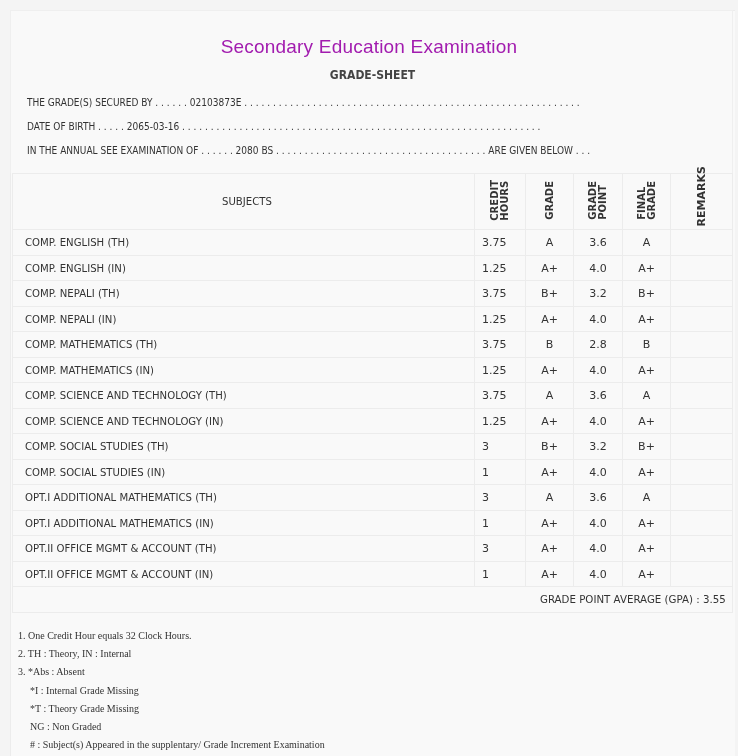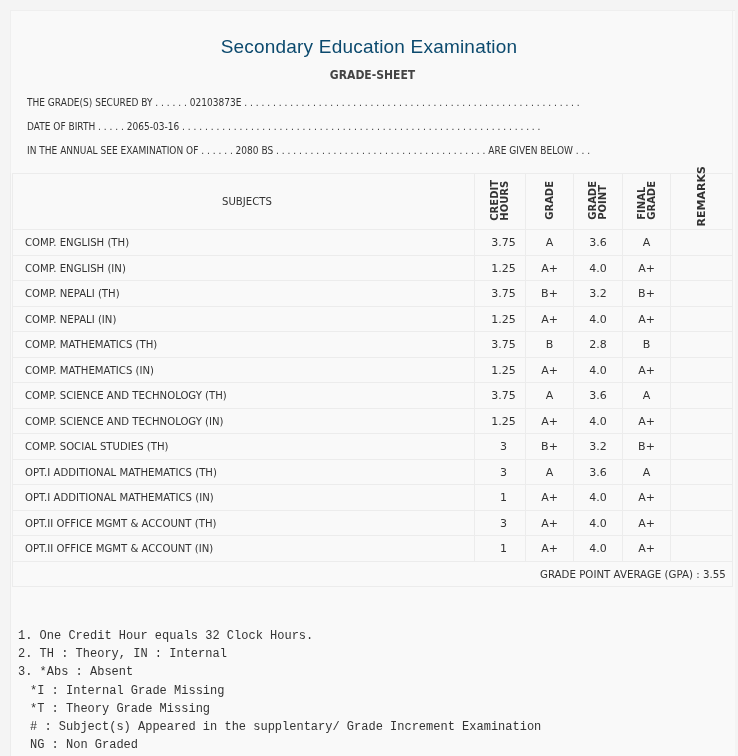--- a/index.html
+++ b/index.html
@@ -16,21 +16,21 @@
     border-left: 1px solid #ececec;
     border-top: 1px solid #ececec;
   }
   .head-panel {
     position: absolute; left: 10px; top: 10px; width: 723px; height: 163px;
     border: 1px solid #efefef; border-bottom: none; box-sizing: border-box;
   }
   .title {
     position: absolute; left: 0; width: 738px; top: 36px;
     text-align: center; font-family: "Liberation Sans", sans-serif;
-    font-size: 19px; color: #0c4a6e; letter-spacing: 0.2px;
+    font-size: 19px; color: #a21caf; letter-spacing: 0.2px;
   }
   .subtitle {
     position: absolute; left: 0; width: 745px; top: 68px;
     text-align: center; font-family: "DejaVu Sans", sans-serif;
     font-size: 12px; font-weight: bold; color: #444; transform: scaleX(0.9);
   }
   .info {
     position: absolute; left: 27px; font-size: 11px; color: #333;
     font-family: "DejaVu Sans", sans-serif; transform-origin: left center;
     transform: scaleX(0.82); white-space: nowrap;
@@ -53,28 +53,28 @@
   .col-rem { width: 62px; }
   .subj-cell { padding-left: 12px !important; }
   .subj-cell span { display: inline-block; transform: scaleX(0.92); transform-origin: left center; white-space: nowrap; }
   .th-subj { text-align: center; padding-left: 12px !important; font-weight: normal !important; }
   .th-subj span { display: inline-block; transform: scaleX(0.92); transform-origin: left center; }
   .vert {
     writing-mode: vertical-rl; transform: rotate(180deg);
     font-size: 10px; font-weight: bold; line-height: 10px; text-align: left;
     display: inline-block; white-space: pre-line;
   }
-  .ch-cell { padding-left: 7px !important; text-align: center; }
+  .ch-cell { padding-left: 7px !important; }
   .center { text-align: center; }
   .gpa-row td { height: 49px; border-left: none; border-right: none; margin-top: 40px; }
   .gpa-text { text-align: right; padding-right: 6px !important; font-size: 11px; }
   .gpa-text span { display: inline-block; transform: scaleX(0.93); transform-origin: right center; white-space: nowrap; }
   .notes {
-    position: absolute; left: 18px; top: 627px; font-size: 12px; line-height: 18.2px;
-    font-family: Liberation Mono, monospace; color: #333;
+    position: absolute; left: 18px; top: 627px; font-size: 10px; line-height: 18.2px;
+    font-family: Liberation Serif, serif; color: #333;
   }
   .notes div { white-space: nowrap; }
   .notes .ind { padding-left: 12px; }
 </style>
 </head>
 <body>
 
 <div class="sheet"></div>
 <div class="head-panel"></div>
 
@@ -174,20 +174,28 @@
       </tr>
       <tr>
         <td class="subj-cell"><span>COMP. SOCIAL STUDIES (TH)</span></td>
         <td class="ch-cell"><span>3</span></td>
         <td class="center"><span>B+</span></td>
         <td class="center"><span>3.2</span></td>
         <td class="center"><span>B+</span></td>
         <td class="center"><span></span></td>
       </tr>
       <tr>
+        <td class="subj-cell"><span>COMP. SOCIAL STUDIES (IN)</span></td>
+        <td class="ch-cell"><span>1</span></td>
+        <td class="center"><span>A+</span></td>
+        <td class="center"><span>4.0</span></td>
+        <td class="center"><span>A+</span></td>
+        <td class="center"><span></span></td>
+      </tr>
+      <tr>
         <td class="subj-cell"><span>OPT.I ADDITIONAL MATHEMATICS (TH)</span></td>
         <td class="ch-cell"><span>3</span></td>
         <td class="center"><span>A</span></td>
         <td class="center"><span>3.6</span></td>
         <td class="center"><span>A</span></td>
         <td class="center"><span></span></td>
       </tr>
       <tr>
         <td class="subj-cell"><span>OPT.I ADDITIONAL MATHEMATICS (IN)</span></td>
         <td class="ch-cell"><span>1</span></td>
@@ -219,15 +227,15 @@
     </tr>
   </tbody>
 </table>
 
 <div class="notes" id="notes">
     <div>1. One Credit Hour equals 32 Clock Hours.</div>
     <div>2. TH : Theory, IN : Internal</div>
     <div>3. *Abs : Absent</div>
     <div class="ind">*I : Internal Grade Missing</div>
     <div class="ind">*T : Theory Grade Missing</div>
+    <div class="ind">NG : Non Graded</div>
     <div class="ind"># : Subject(s) Appeared in the supplentary/ Grade Increment Examination</div>
-    <div class="ind">NG : Non Graded</div>
   </div>
 
 </body></html>

